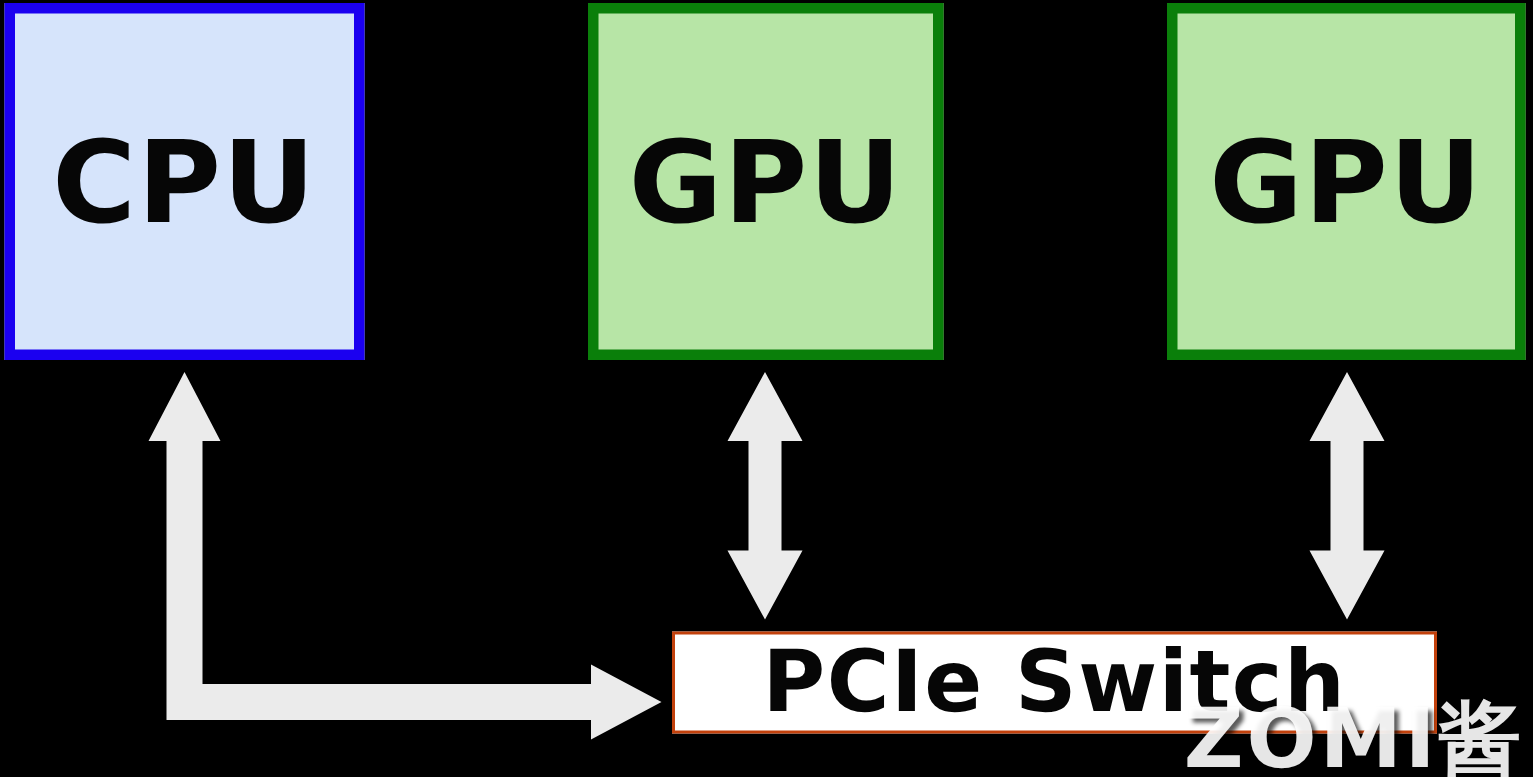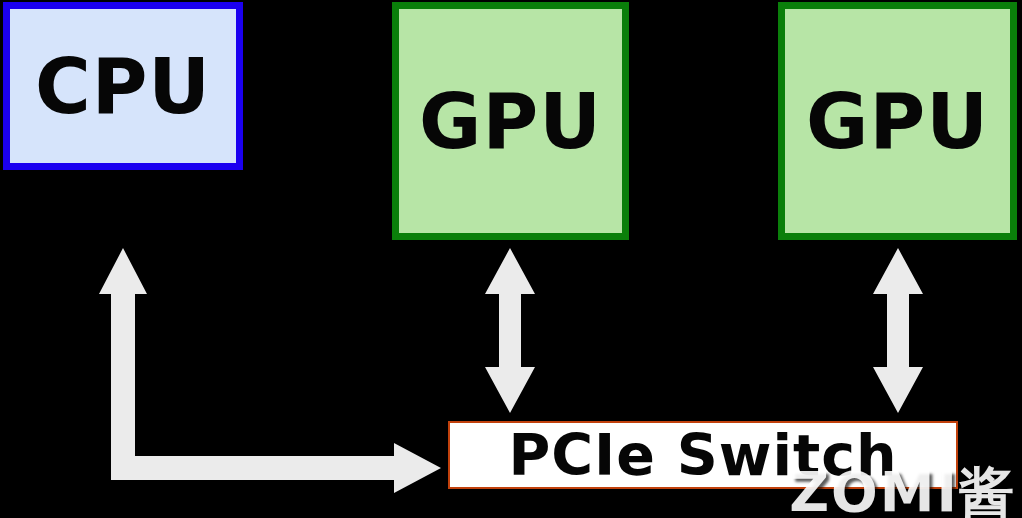--- a/index.html
+++ b/index.html
@@ -20,21 +20,21 @@
     box-sizing: border-box;
     display: flex;
     align-items: center;
     justify-content: center;
     font-weight: bold;
     color: #060606;
     letter-spacing: 1px;
   }
   .node-cpu {
     left: 3px; top: 2px;
-    width: 240px; height: 168px;
+    width: 240px; height: 238px;
     background: #d6e4fb;
     border: 7px solid #1b00f0;
     font-size: 76px;
   }
   .node-gpu {
     background: #b7e5a6;
     border: 7px solid #0a7f0a;
     font-size: 76px;
     text-align: right;
   }

